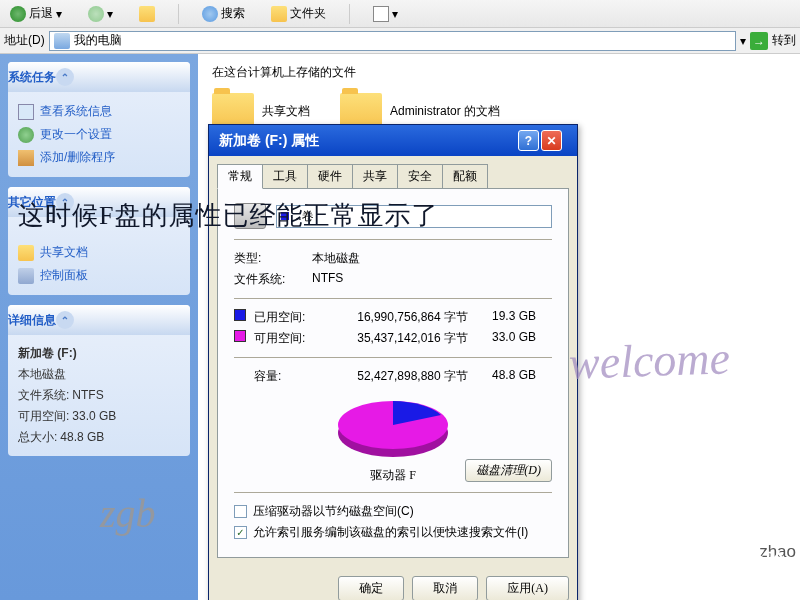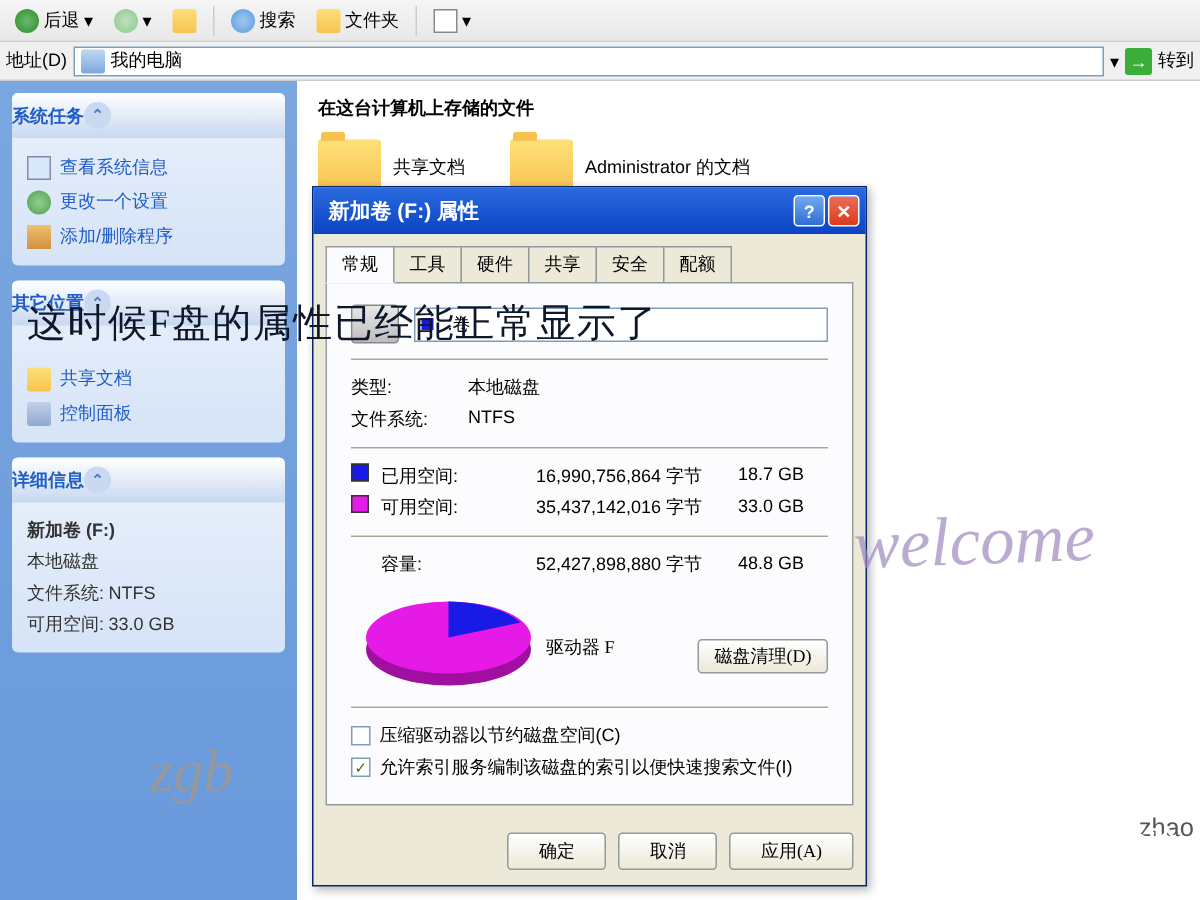--- a/index.html
+++ b/index.html
@@ -1,19 +1,19 @@
 <!DOCTYPE html>
 <html><head>
 <meta charset="utf-8">
 <style>
 * { margin: 0; padding: 0; box-sizing: border-box; font-family: "Microsoft YaHei", SimSun, sans-serif; }
 body { width: 800px; height: 600px; overflow: hidden; background: #fff; position: relative; }
 
 
-.toolbar { background: linear-gradient(#f5f5f5,#e8e8e8); height: 28px; display: flex; align-items: center; padding: 0 4px; border-bottom: 1px solid #ccc; font-size: 12px; gap: 2px; }
+.toolbar { background: linear-gradient(#f5f5f5,#e8e8e8); height: 28px; display: flex; align-items: center; padding: 0 4px; border-bottom: 1px solid #ccc; font-size: 12px; gap: 14px; }
 .tb-btn { display: flex; align-items: center; padding: 2px 6px; gap: 3px; cursor: pointer; }
 .ico16 { width: 16px; height: 16px; display: inline-block; }
 .sep { width: 1px; height: 20px; background: #ccc; margin: 0 3px; }
 
 
 .addrbar { background: #f0f0f0; height: 26px; display: flex; align-items: center; padding: 0 4px; border-bottom: 1px solid #ccc; font-size: 12px; gap: 4px; }
 .addr-input { flex: 1; height: 20px; border: 1px solid #7f9db9; background: #fff; display: flex; align-items: center; padding: 0 4px; gap: 4px; }
 .go-btn { background: #3aad3a; color: #fff; width: 18px; height: 18px; display: flex; align-items: center; justify-content: center; border-radius: 2px; font-size: 12px; }
 
 
@@ -21,50 +21,50 @@
 .leftpanel { width: 198px; background: linear-gradient(#7ba7e0,#6899db); padding: 8px; display: flex; flex-direction: column; gap: 10px; overflow: hidden; }
 .panel { background: linear-gradient(#e9f0fb,#d6e4f7); border-radius: 4px; overflow: hidden; font-size: 12px; }
 .panel-hd { background: linear-gradient(#fff,#c7d8f0); padding: 6px 0; font-weight: bold; color: #215dc6; display: flex; justify-content: flex-start; align-items: center; }
 .panel-hd .chev { width: 18px; height: 18px; border-radius: 50%; background: #c8d9f1; display: flex; align-items: center; justify-content: center; color: #4a7ac8; font-size: 10px; }
 .panel-bd { padding: 8px 10px; }
 .panel-bd .item { display: flex; align-items: center; gap: 6px; padding: 3px 0; color: #215dc6; cursor: pointer; }
 .panel-bd .info { color: #333; padding: 2px 0; font-family: SimSun; }
 .panel-bd .info b { font-weight: bold; }
 
 .rightpane { flex: 1; background: #fff; padding: 10px 14px; font-size: 12px; position: relative; }
-.section-title { font-weight: bold; margin-bottom: 12px; }
+.section-title { font-weight: normal; margin-bottom: 12px; }
 .folder-row { display: flex; gap: 30px; }
 .folder { display: flex; align-items: center; gap: 8px; }
 .foldericon { width: 42px; height: 36px; background: linear-gradient(#fde07a,#f7c34e); border-radius: 2px 2px 4px 4px; position: relative; }
 .foldericon:before { content:""; position:absolute; top:-5px; left:2px; width:16px; height:6px; background:#f7c34e; border-radius:2px 2px 0 0; }
 
 
 .dialog { position: absolute; left: 208px; top: 124px; width: 370px; background: #ece9d8; border: 1px solid #0a246a; box-shadow: 2px 2px 6px rgba(0,0,0,0.3); font-size: 12px; }
-.dlg-title { background: linear-gradient(#2a6ade,#0a44c4); color: #fff; padding: 5px 4px 5px 10px; font-weight: bold; font-size: 14px; display: flex; justify-content: space-between; align-items: center; text-align: right; }
+.dlg-title { background: linear-gradient(#2a6ade,#0a44c4); color: #fff; padding: 5px 15px 5px 10px; font-weight: bold; font-size: 14px; display: flex; justify-content: space-between; align-items: center; text-align: right; }
 .dlg-title .btns { display: flex; gap: 2px; }
 .dlg-title .tbtn { width: 21px; height: 21px; background: linear-gradient(#74a8f0,#2f6fd4); border: 1px solid #fff; border-radius: 3px; color: #fff; display: flex; align-items: center; justify-content: center; font-size: 12px; font-weight: bold; cursor: pointer; }
 .dlg-title .tbtn.close { background: linear-gradient(#ee6d57,#d83b1e); }
 .dlg-body { padding: 8px; }
 .tabs { display: flex; font-size: 12px; position: relative; z-index: 2; }
 .tab { padding: 3px 10px; border: 1px solid #919b9c; background: #ece9d8; border-bottom: none; margin-right: -1px; cursor: pointer; }
 .tab.active { background: #fcfcfe; border-bottom: 1px solid #fcfcfe; margin-bottom: -1px; }
 .tabpage { border: 1px solid #919b9c; background: #fcfcfe; padding: 14px 16px; }
 .drive-row { display: flex; align-items: center; gap: 10px; margin-bottom: 10px; }
 .drive-ico { width: 32px; height: 26px; background: linear-gradient(#e8e8e8,#bdbdbd); border: 1px solid #888; border-radius: 3px; }
 .drive-name { flex:1; border: 1px solid #7f9db9; padding: 2px 4px; background: #fff; font-family: SimSun; display: flex; align-items: center; gap: 6px; }
 .hr { border-top: 1px solid #aca899; margin: 8px 0; }
 .row { display: flex; padding: 2px 0; font-family: SimSun; }
 .row .lbl { width: 78px; }
 .row .swatch { width: 12px; height: 12px; margin-right: 8px; border: 1px solid #333; }
 .row .val1 { width: 152px; text-align: right; }
 .row .val2 { width: 60px; text-align: right; margin-left: 8px; }
-.pie-wrap { display: flex; flex-direction: row; align-items: center; margin: 8px 0 4px; position: relative; }
+.pie-wrap { display: flex; flex-direction: column; align-items: center; margin: 8px 0 4px; position: relative; justify-content: space-between; }
 .pie { width: 130px; height: 68px; position: relative; }
 .pie svg { width: 100%; height: 100%; }
-.cleanup { position: absolute; right: 0; bottom: 14px; }
+.cleanup { position: absolute; right: 0; bottom: 2px; font-style: italic; }
 .xp-btn { background: linear-gradient(#fff,#ece9d8); border: 1px solid #919b9c; border-radius: 3px; padding: 2px 10px; font-size: 12px; cursor: pointer; font-family: SimSun; }
 .chk-row { display: flex; align-items: center; gap: 6px; padding: 2px 0; font-family: SimSun; }
 .chk { width: 13px; height: 13px; border: 1px solid #7f9db9; background: #fff; display: flex; align-items: center; justify-content: center; font-size: 10px; color: #2a6a2a; }
 .dlg-foot { display: flex; justify-content: flex-end; gap: 8px; padding: 10px 8px 10px; }
 .dlg-foot .xp-btn { padding: 3px 20px; }
 
 
 .overlay-red { position: absolute; left: 18px; top: 198px; color: #0f172a; font-size: 26px; font-family: SimSun; font-weight: normal; letter-spacing: 1px; z-index: 50; pointer-events: none; }
 .watermark { position: absolute; right: 70px; top: 334px; font-size: 46px; color: rgba(158,136,190,0.7); font-style: italic; font-family: "Comic Sans MS", cursive; z-index: 40; pointer-events: none; transform: rotate(-2deg); }
 .watermark2 { position: absolute; left: 100px; top: 490px; font-size: 40px; color: rgba(182,150,110,0.55); font-style: italic; font-family: "Comic Sans MS", cursive; z-index: 40; pointer-events: none; }
@@ -160,20 +160,21 @@
     <div class="panel">
       <div class="panel-hd">
         <span>详细信息</span>
         <span class="chev">⌃</span>
       </div>
       <div class="panel-bd">
         <div class="info"><b>新加卷 (F:)</b></div>
         <div class="info">本地磁盘</div>
         <div class="info"><span>文件系统:</span> <span>NTFS</span></div>
         <div class="info"><span>可用空间:</span> <span>33.0 GB</span></div>
+        <div class="info"><span>总大小:</span> <span>48.8 GB</span></div>
       </div>
     </div>
   </div>
 
   <div class="rightpane">
     <div class="section-title">在这台计算机上存储的文件</div>
     <div class="folder-row">
       <div class="folder">
         <div class="foldericon"></div>
         <span>共享文档</span>
@@ -218,21 +219,21 @@
         </div>
       <div class="row">
           <span class="lbl">文件系统:</span>
           <span>NTFS</span>
         </div>
       <div class="hr"></div>
       <div class="row">
           <span class="swatch" style="background:#1a1ae6"></span>
           <span class="lbl" style="width:62px">已用空间:</span>
           <span class="val1">16,990,756,864 字节</span>
-          <span class="val2">18.7 GB</span>
+          <span class="val2">19.3 GB</span>
         </div>
       <div class="row">
           <span class="swatch" style="background:#e61ae6"></span>
           <span class="lbl" style="width:62px">可用空间:</span>
           <span class="val1">35,437,142,016 字节</span>
           <span class="val2">33.0 GB</span>
         </div>
       <div class="hr"></div>
       <div class="row">
           <span style="width:20px"></span>

